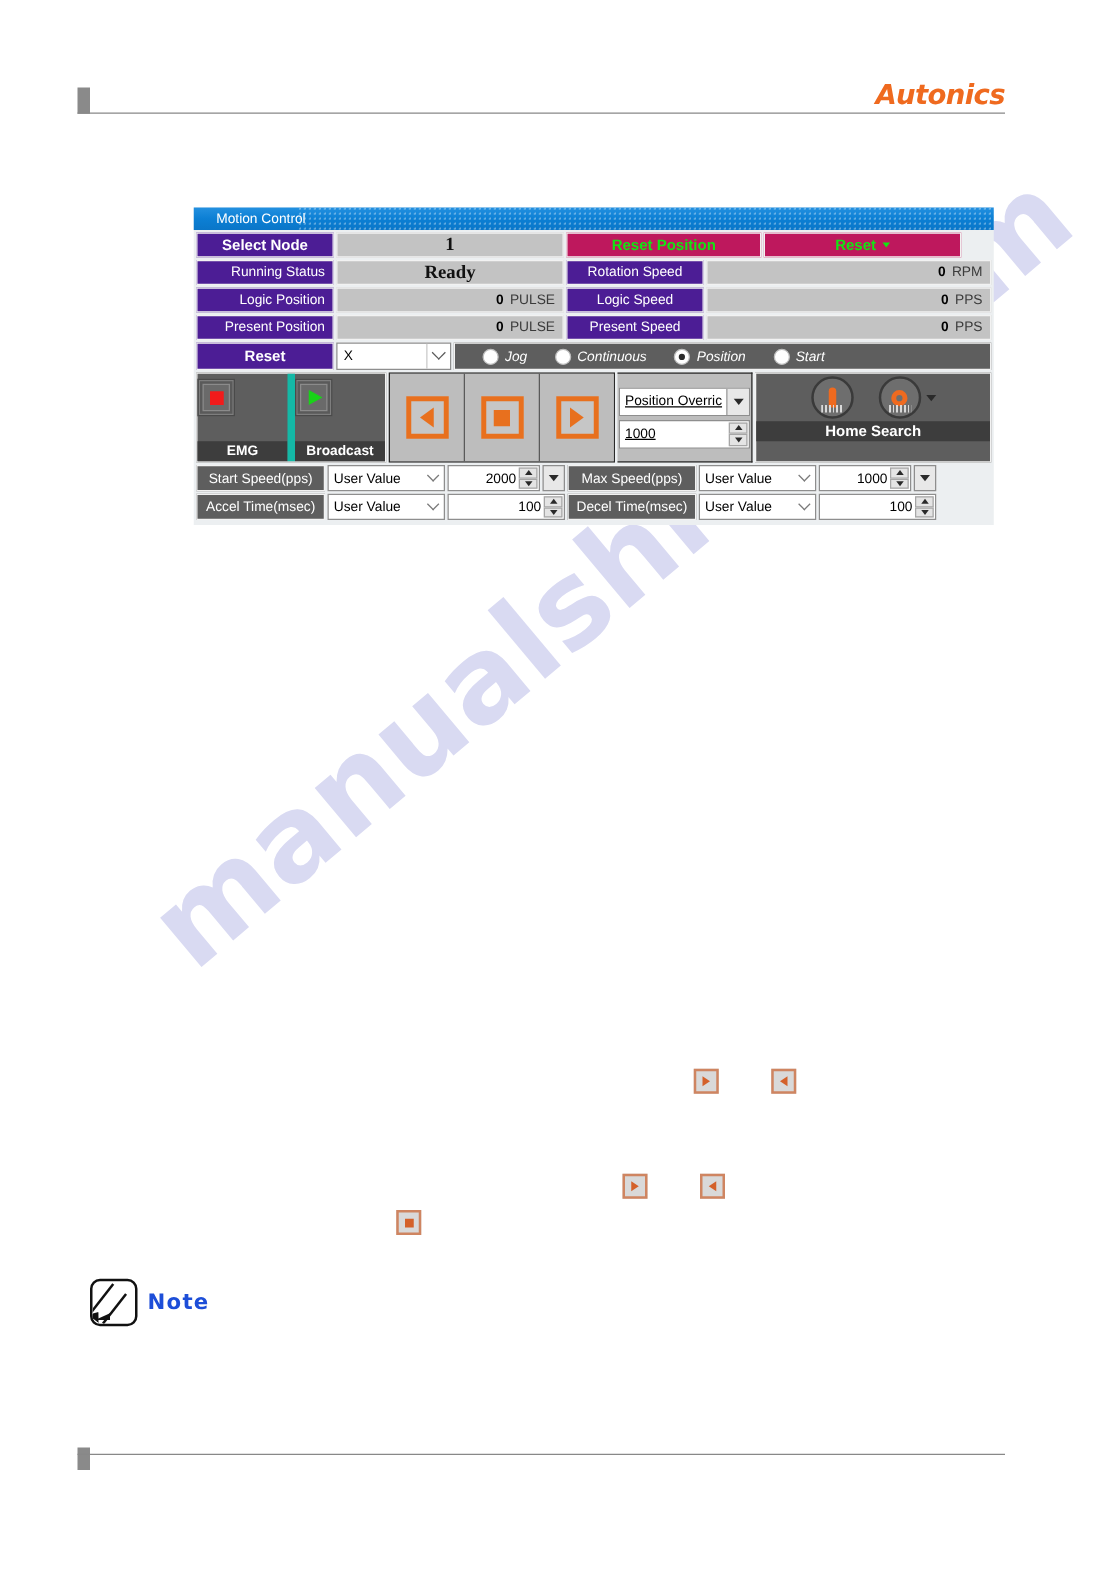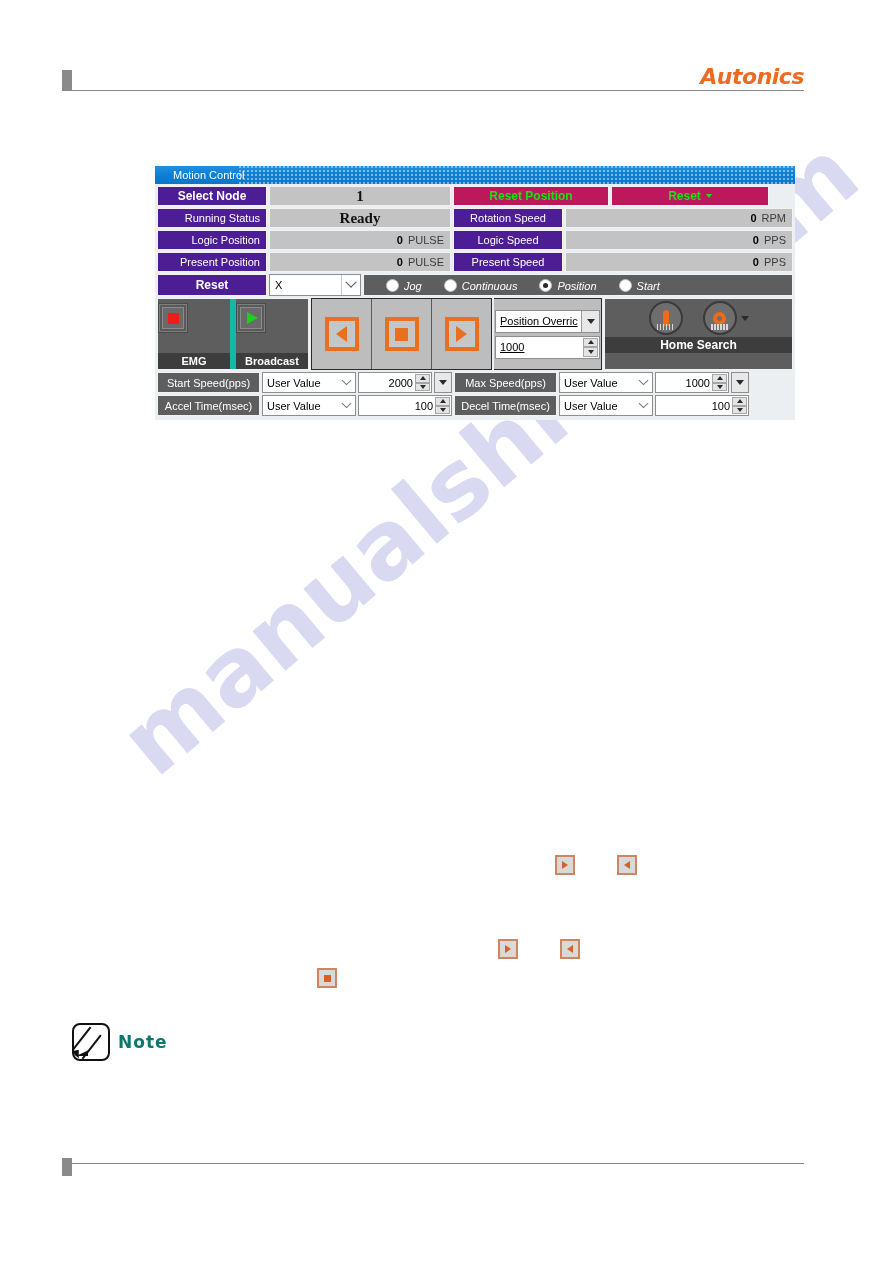--- a/index.html
+++ b/index.html
@@ -520,21 +520,21 @@
     left: 2px; bottom: 3px;
     width: 12px; height: 9px;
     background: #111111;
     clip-path: polygon(0 100%, 100% 100%, 100% 40%);
   }
   .note-text {
     font-family: "DejaVu Sans", sans-serif;
     font-size: 17px;
     font-weight: bold;
     letter-spacing: 1px;
-    color: #0f766e;
+    color: #1d4ed8;
   }
 </style>
 </head>
 <body>
 
 <div class="watermark">manualshive.com</div>
 
 <div class="page-header">
   <div class="hdr-tab"></div>
   <div class="hdr-rule"></div>

